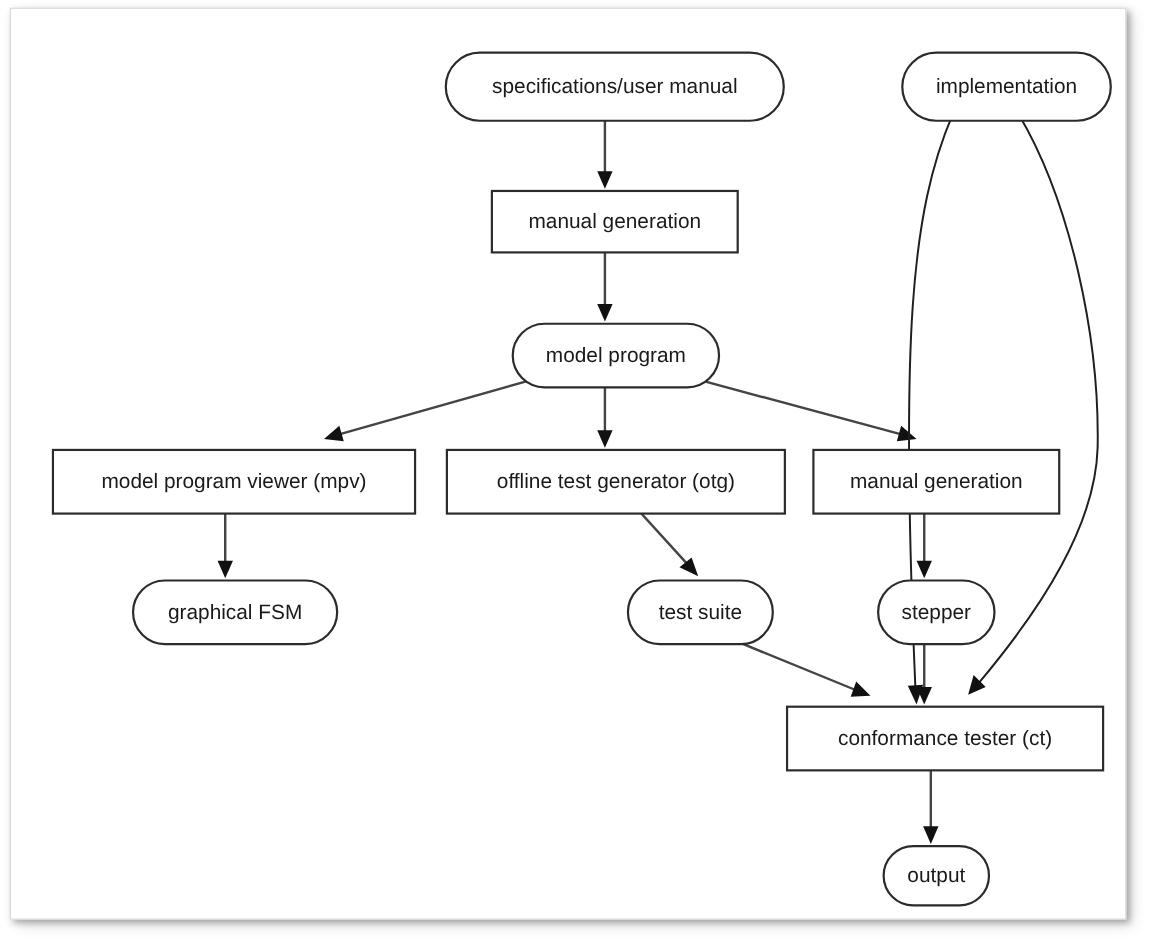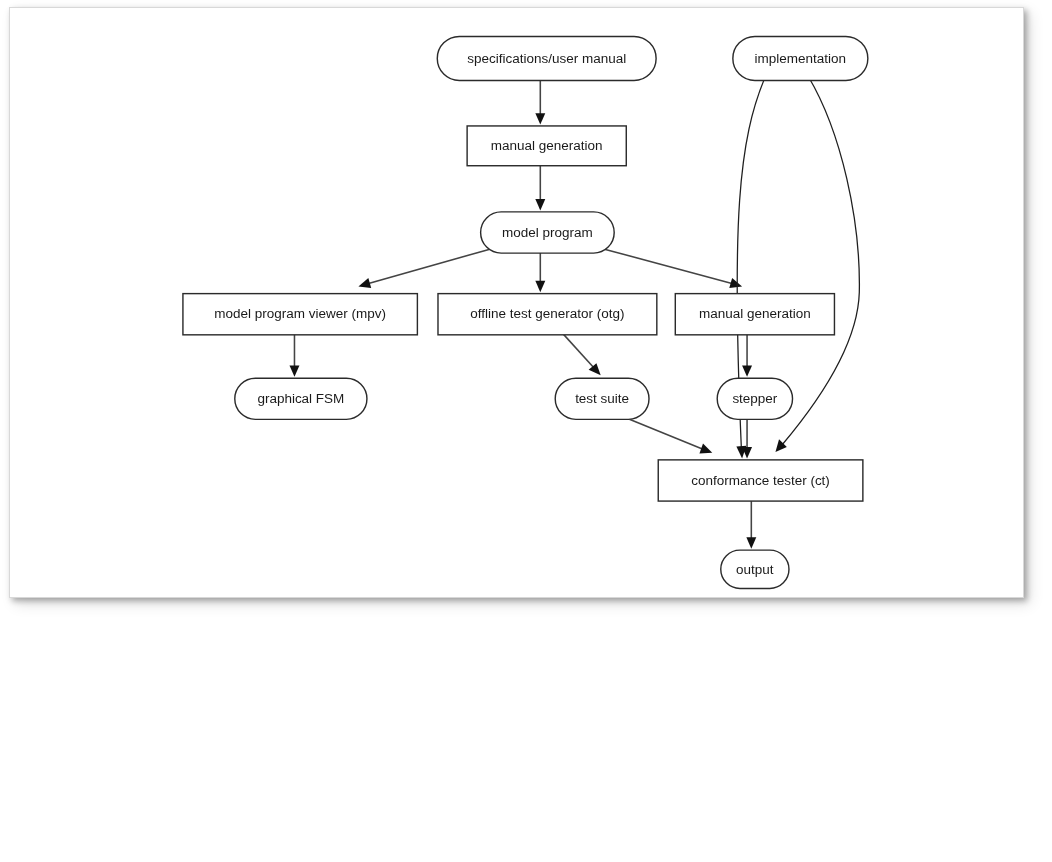--- a/index.html
+++ b/index.html
@@ -13,21 +13,21 @@
     width: 1052px;
     height: 862px;
     background: #ffffff;
     overflow: hidden;
   }
   #frame {
     position: absolute;
     left: 9px;
     top: 7px;
     width: 1015px;
-    height: 591px;
+    height: 829px;
     background: #ffffff;
     border: 1px solid #d8d8d8;
     box-sizing: border-box;
     box-shadow: 3px 3px 6px rgba(0,0,0,0.30), 6px 6px 14px rgba(0,0,0,0.12);
   }
   #canvas {
     position: absolute;
     left: 0;
     top: 0;
     width: 100%;

